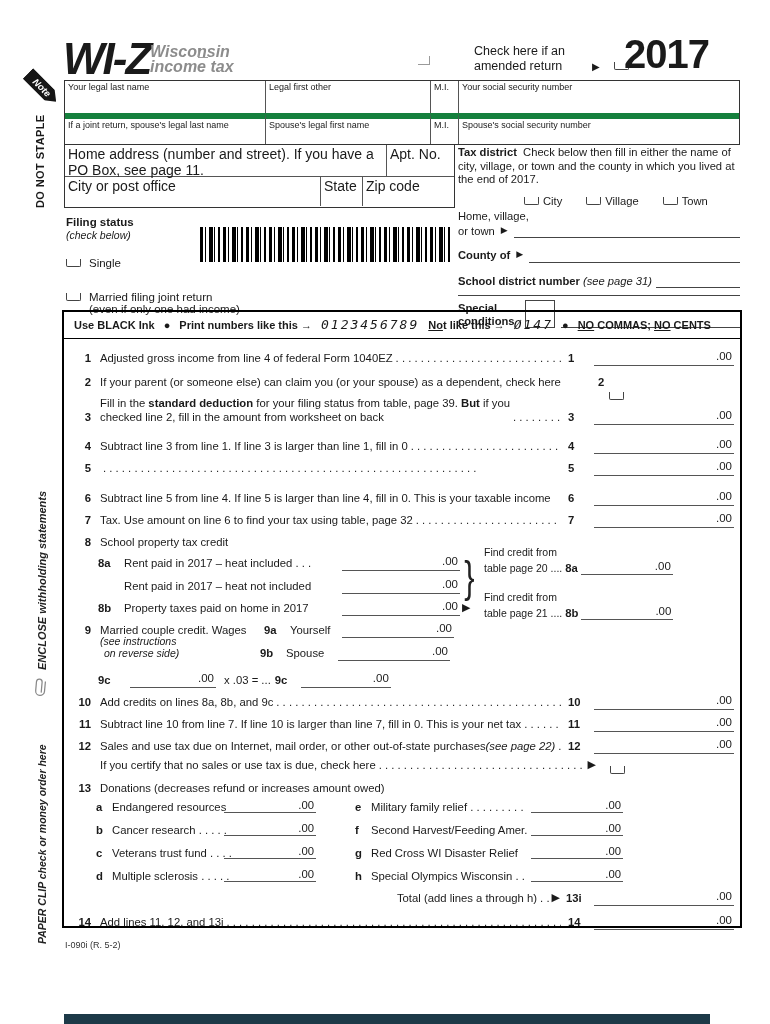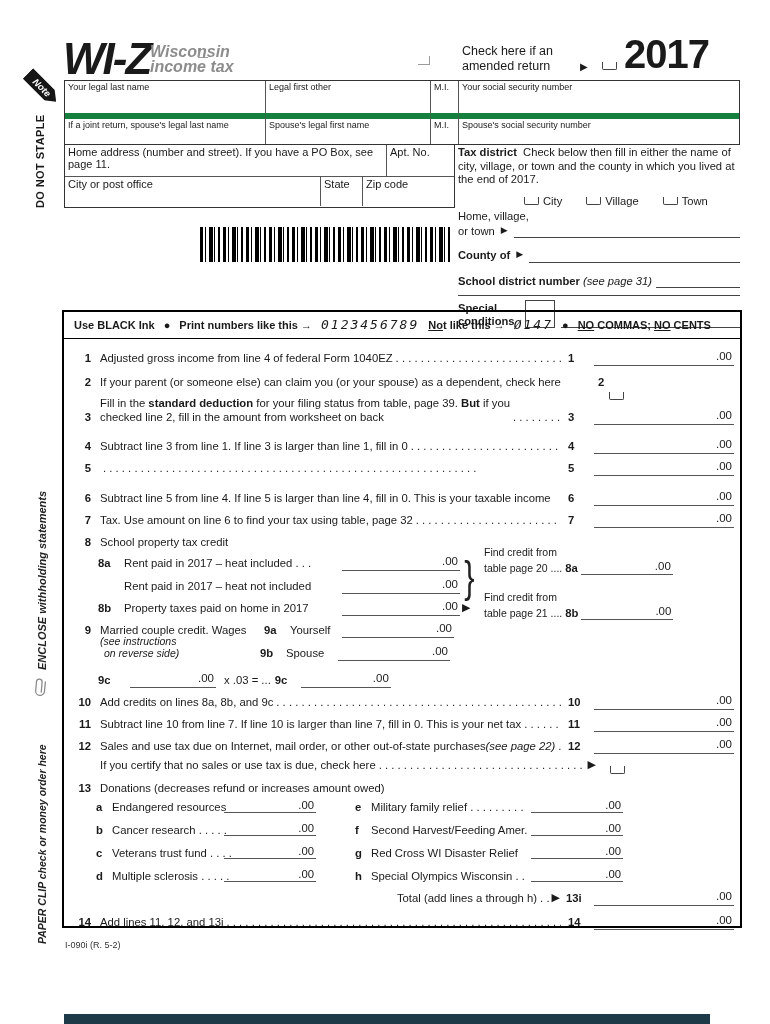--- a/index.html
+++ b/index.html
@@ -17,37 +17,37 @@
   .encl  { left:36px; top:388px; height:282px; font-weight:bold; font-style:italic; font-size:11px; color:#222; }
   .pclip { left:36px; top:700px; height:244px; font-weight:bold; font-style:italic; font-size:10.5px; color:#222; }
   .clip-svg { position:absolute; left:30px; top:676px; width:20px; height:20px; transform:rotate(-40deg); }
 
   
   .wiz { position:absolute; left:63px; top:34px; font-size:44px; font-weight:900; font-style:italic; letter-spacing:-2px; }
   .formname { position:absolute; left:150px; top:44px; color:#8c8c8c; font-weight:bold; font-style:italic;
     font-size:16px; line-height:15px; }
   .mark1 { position:absolute; left:198px; top:48px; width:10px; height:10px; border-left:1.5px solid #9a9a9a; border-bottom:1.5px solid #9a9a9a; }
   .mark2 { position:absolute; left:418px; top:56px; width:12px; height:9px; border-right:1.5px solid #9a9a9a; border-bottom:1.5px solid #9a9a9a; }
-  .amended { position:absolute; left:462px; top:44px; font-size:12.5px; line-height:15px; }
+  .amended { position:absolute; left:474px; top:44px; font-size:12.5px; line-height:15px; }
   .amended .arrow { position:absolute; left:118px; top:15px; font-size:10px; }
   .year { position:absolute; left:624px; top:32px; font-size:40px; font-weight:bold; letter-spacing:-1px; }
 
   .cb { display:inline-block; width:15px; height:8px; border:1.3px solid #444; border-top:none;
         border-radius:0 0 2px 2px; vertical-align:baseline; }
 
   
   .tblA { position:absolute; left:64px; top:80px; width:676px; height:65px; border:1.6px solid #333;
           display:grid; grid-template-columns:200px 165px 28px 1fr; grid-template-rows:32px 1fr; }
   .tblA > div { font-size:9px; padding:1px 3px; border-left:1px solid #555; }
   .tblA > div:nth-child(4n+1) { border-left:none; }
   .tblA > div:nth-child(n+5) { border-top:6px solid #15803d; }
   .tblB { position:absolute; left:64px; top:145px; width:391px; height:63px; border:1.6px solid #333; border-top:none; }
   .tblB .r { display:flex; height:31px; }
   .tblB .r + .r { border-top:1px solid #555; height:30px; }
-  .tblB .c { font-size:11px; padding:1px 3px; }
+  .tblB .c { font-size:14px; padding:1px 3px; }
   .tblB .c + .c { border-left:1px solid #555; }
 
   
   .td { position:absolute; left:458px; top:146px; width:282px; font-size:11.2px; line-height:13.5px; }
   .td .opts { display:flex; margin:8px 0 0 66px; gap:24px; align-items:flex-end; font-size:11.2px; }
   .td .opts .cb { margin-right:4px; }
   .td .uline { border-bottom:1.2px solid #444; flex:1; height:12px; }
   .td .rowf { display:flex; align-items:flex-end; }
   .td .arrow { font-size:9px; margin:0 6px 1px 6px; }
   .bold { font-weight:bold; }
@@ -186,20 +186,27 @@
     <div class="spec">
       <span class="lbl">
         <div>Special</div>
         <div>conditions</div>
       </span>
       <span class="box"></span>
       <span class="uline"></span>
     </div>
   </div>
 
+  <div class="fs">
+    <div class="t">Filing status</div>
+    <div class="s">(check below)</div>
+    <div class="opt"><span class="cb"></span><span>Single</span></div>
+    <div class="opt" style="margin-top:22px"><span class="cb"></span><span>Married filing joint return</span></div>
+    <div class="cont">(even if only one had income)</div>
+  </div>
   <div class="barcode"></div>
 
   <div class="mb">
     <div class="ink">
       <span>Use BLACK Ink</span>
       <span>●</span>
       <span>Print numbers like this →</span>
       <span class="hand">0123456789</span>
       <span><u>No</u><span>t like this →</span></span>
       <span class="hand">Ø147</span>

